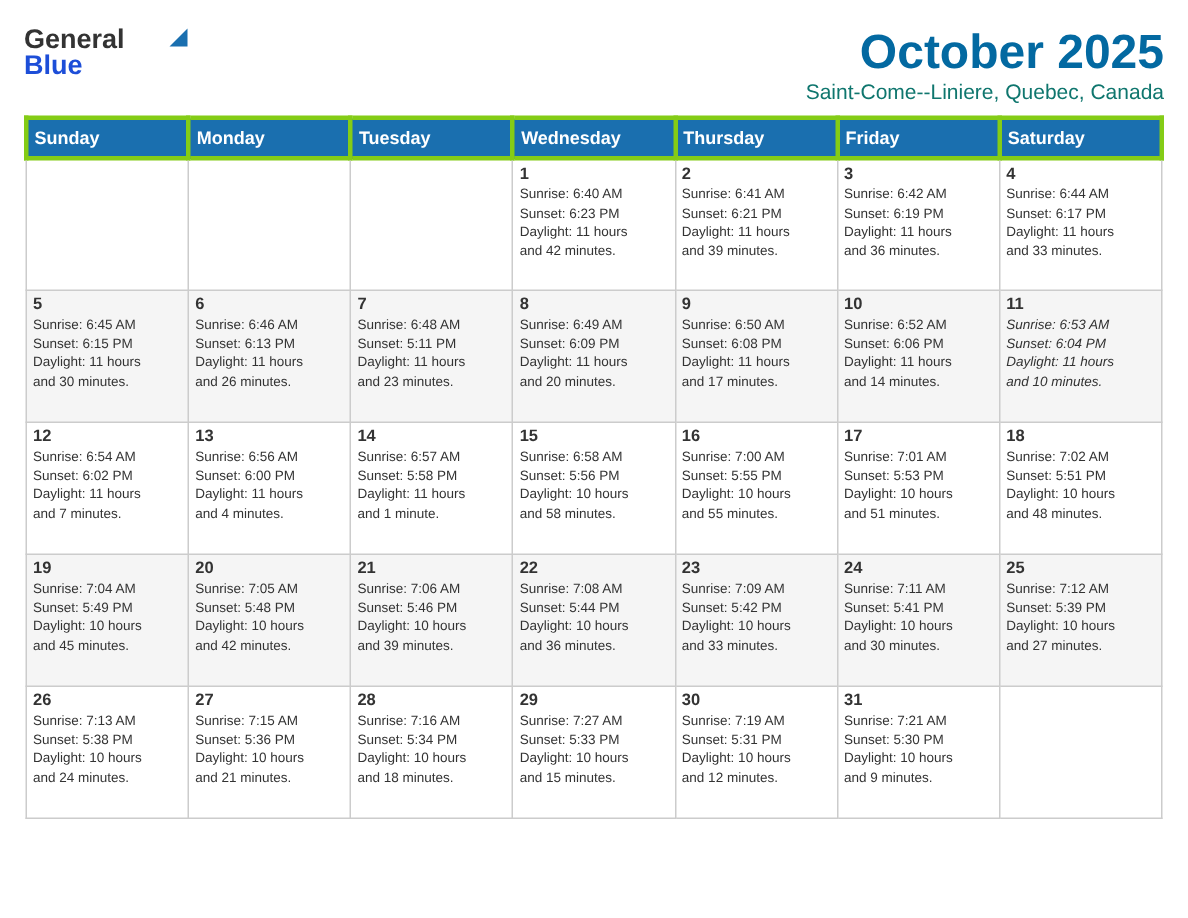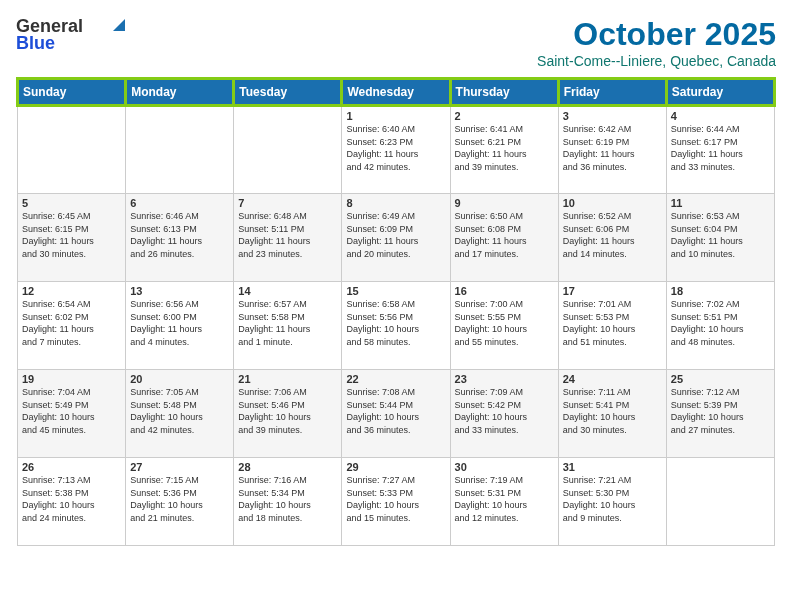--- a/index.html
+++ b/index.html
@@ -180,21 +180,21 @@
         </td>
         <td>
           <span class="day-number">10</span>
           <div class="day-info" style="white-space: pre-line;">Sunrise: 6:52 AM
 Sunset: 6:06 PM
 Daylight: 11 hours
 and 14 minutes.</div>
         </td>
         <td>
           <span class="day-number">11</span>
-          <div class="day-info" style="white-space: pre-line;">Sunrise: 6:53 AM
+          <div class="day-info" style="white-space: pre-line; font-style: italic;">Sunrise: 6:53 AM
 Sunset: 6:04 PM
 Daylight: 11 hours
 and 10 minutes.</div>
         </td>
       </tr>
       <tr>
         <td>
           <span class="day-number">12</span>
           <div class="day-info" style="white-space: pre-line;">Sunrise: 6:54 AM
 Sunset: 6:02 PM

